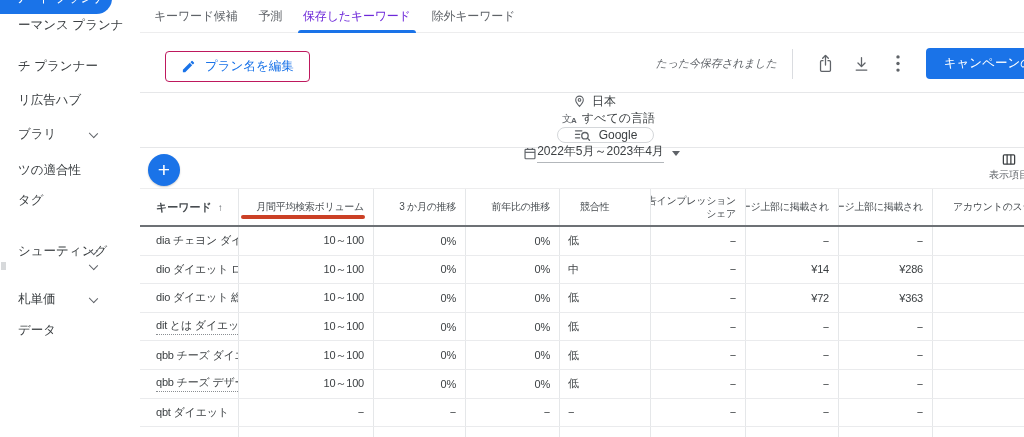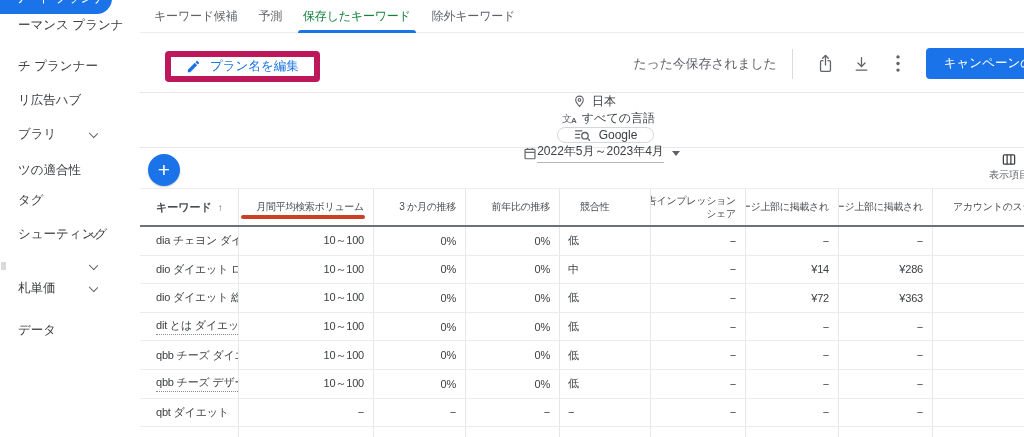--- a/index.html
+++ b/index.html
@@ -23,30 +23,30 @@
     border-right:1.6px solid #5f6368; border-bottom:1.6px solid #5f6368;
     transform:rotate(45deg) scale(1,0.9); transform-origin:center; }
   .faint-frag { position:absolute; left:1px; top:5px; width:5px; height:8px; background:#d7d9db; }
   
   .content { position:absolute; left:140px; top:0; width:884px; height:437px; }
   
   .tabbar { height:33px; display:flex; align-items:center; gap:21px; padding-left:14px;
     border-bottom:1px solid #ededee; }
   .tab { font-size:12px; color:#5f6368; white-space:nowrap; position:relative; cursor:pointer;
     height:33px; display:flex; align-items:center; letter-spacing:-0.2px; }
-  .tab.active { color:#15803d; }
+  .tab.active { color:#6d28d9; }
   .tab.active::after { content:""; position:absolute; left:-5px; right:-5px; bottom:0; height:3px;
     background:#1a73e8; border-radius:3px 3px 0 0; }
   
   .toolbar { height:60px; position:relative; border-bottom:1px solid #e6e7e9; }
   .edit-btn { position:absolute; left:25px; top:18px; height:31px; display:flex; align-items:center;
-    gap:9px; padding:0 15px; border:6px solid #be185d; border-radius:4px; background:#fff;
+    gap:9px; padding:0 15px; border:1px solid #be185d; border-radius:4px; background:#fff;
     color:#1a73e8; font-size:12.5px; cursor:pointer; white-space:nowrap; }
   .tb-right { position:absolute; right:0; top:15px; height:31px; display:flex; align-items:center; }
-  .saved-status { font-size:13px; color:#5f6368; letter-spacing:-0.2px; white-space:nowrap; }
+  .saved-status { font-style:italic; font-size:11px; color:#5f6368; letter-spacing:-0.2px; white-space:nowrap; }
   .v-div { width:1px; height:30px; background:#dadce0; margin:0 15px; }
   .icon-btn { width:24px; height:24px; display:flex; align-items:center; justify-content:center;
     margin:0 6px; cursor:pointer; color:#5f6368; }
   .create-btn { height:31px; background:#1a73e8; color:#fff; border:none; border-radius:4px;
     font-size:12.5px; padding:0 18px; margin-left:10px; margin-right:-52px; white-space:nowrap; cursor:pointer; }
   
   .filterbar { height:55px; display:flex; align-items:center; padding-left:25px;
     border-bottom:1px solid #e6e7e9;flex-direction:column; }
   .filter-item { display:flex; align-items:center; gap:6px; font-size:12px; color:#3c4043;
     white-space:nowrap; cursor:pointer; }
@@ -97,23 +97,23 @@
 <div class="sidebar">
   <div class="nav-pill">
     <span>キーワード プランナ</span>
   </div>
   <div class="nav-item" style="top:16px"><span class="lbl">ーマンス プランナ</span></div>
   <div class="nav-item" style="top:57px"><span class="lbl">チ プランナー</span></div>
   <div class="nav-item" style="top:91px"><span class="lbl">リ広告ハブ</span></div>
   <div class="nav-item" style="top:125px"><span class="lbl">ブラリ</span><span class="chev"></span></div>
   <div class="nav-item" style="top:161px"><span class="lbl">ツの適合性</span></div>
   <div class="nav-item" style="top:191px"><span class="lbl">タグ</span></div>
-  <div class="nav-item" style="top:225px"><span class="lbl">シューティング</span><span class="chev"></span></div>
+  <div class="nav-item" style="top:242px"><span class="lbl">シューティング</span><span class="chev"></span></div>
   <div class="nav-item" style="top:257px"><span class="faint-frag"></span><span class="lbl"></span><span class="chev"></span></div>
-  <div class="nav-item" style="top:279px"><span class="lbl">札単価</span><span class="chev"></span></div>
+  <div class="nav-item" style="top:290px"><span class="lbl">札単価</span><span class="chev"></span></div>
   <div class="nav-item" style="top:321px"><span class="lbl">データ</span></div>
 </div>
 
 <div class="content">
 
   <div class="tabbar">
     <div class="tab">キーワード候補</div>
     <div class="tab">予測</div>
     <div class="tab active">保存したキーワード</div>
     <div class="tab">除外キーワード</div>

